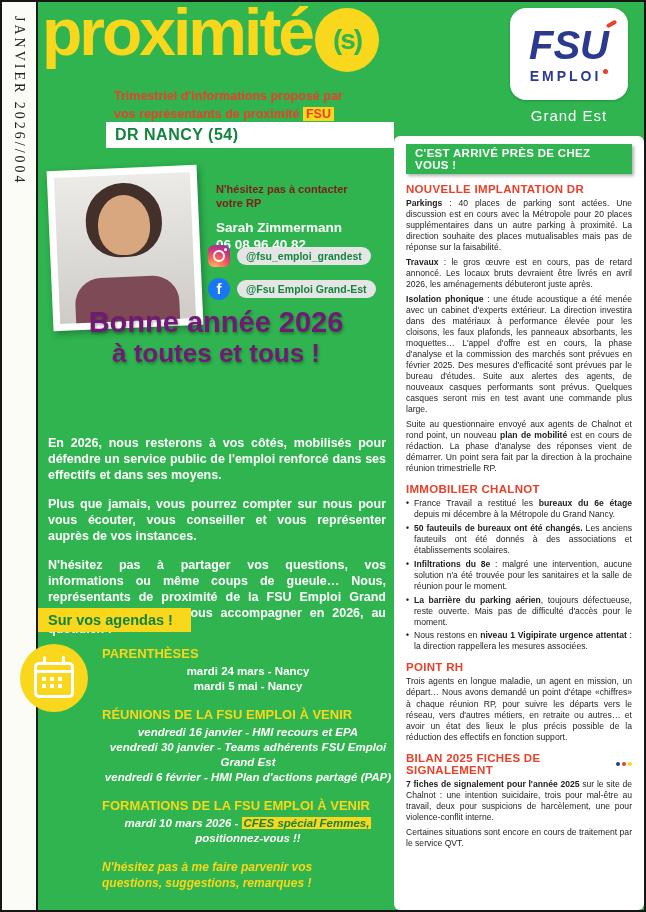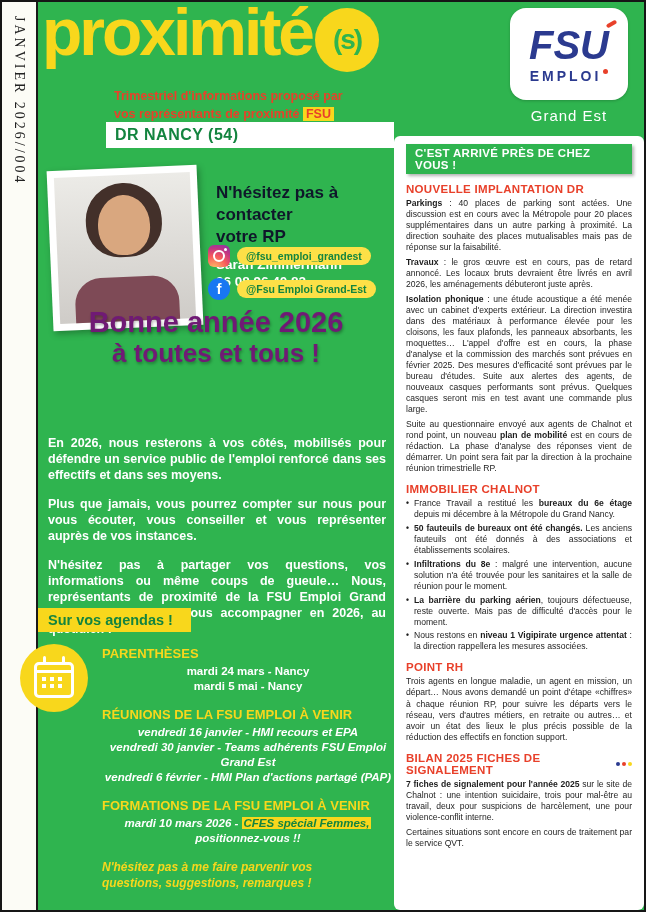--- a/index.html
+++ b/index.html
@@ -31,33 +31,33 @@
   .dr-strip{position:absolute;left:104px;top:120px;width:288px;height:26px;background:#fff;color:#13843f;font-weight:800;font-size:16px;display:flex;align-items:center;padding-left:9px;box-sizing:border-box;letter-spacing:.5px;}
 
   
   .polaroid{position:absolute;left:48px;top:166px;width:150px;height:160px;background:#fff;padding:7px;box-sizing:border-box;transform:rotate(-2.5deg);box-shadow:2px 3px 7px rgba(0,0,0,.3);}
   .photo{width:100%;height:100%;background:linear-gradient(#ecebe7,#cfccc8);position:relative;overflow:hidden;}
   .photo .hair{position:absolute;left:30px;top:8px;width:76px;height:74px;background:#43302a;border-radius:52% 52% 46% 46%;}
   .photo .face{position:absolute;left:42px;top:20px;width:52px;height:60px;background:#d9a77f;border-radius:50% 50% 46% 46%;}
   .photo .torso{position:absolute;left:16px;bottom:-8px;width:104px;height:52px;background:#7e4a56;border-radius:26px 26px 0 0;}
 
   .contact{position:absolute;left:214px;top:180px;width:176px;}
-  .contact .cta{color:#0f172a;font-weight:800;font-size:17px;line-height:1.3;}
+  .contact .cta{color:#7f1d1d;font-weight:800;font-size:11px;line-height:1.3;}
   .contact .name{color:#fff;font-weight:800;font-size:13.5px;margin-top:9px;}
   .contact .phone{color:#fff;font-weight:800;font-size:13.5px;margin-top:2px;}
 
   .social{position:absolute;left:206px;top:243px;display:flex;flex-direction:column;gap:11px;}
   .social-row{display:flex;align-items:center;gap:7px;}
   .ig-icon{width:22px;height:22px;border-radius:6px;position:relative;flex:0 0 auto;
     background:radial-gradient(circle at 28% 110%,#fdc468,#f75b5b 45%,#c13584 72%,#8134af);}
   .ig-icon::before{content:"";position:absolute;inset:5px;border:2px solid #fff;border-radius:50%;}
   .ig-icon::after{content:"";position:absolute;right:3px;top:3px;width:3px;height:3px;background:#fff;border-radius:50%;}
   .fb-icon{width:22px;height:22px;border-radius:50%;background:#1877f2;color:#fff;display:flex;align-items:center;justify-content:center;font-weight:800;font-size:15px;flex:0 0 auto;}
   .fb-icon::after{content:"f";margin-top:-1px;}
-  .handle-pill{background:#fde047;border-radius:11px;padding:3px 9px;color:#13843f;font-weight:700;font-size:10.5px;white-space:nowrap;}
+  .handle-pill{background:#e5e5e5;border-radius:11px;padding:3px 9px;color:#13843f;font-weight:700;font-size:10.5px;white-space:nowrap;}
 
   
   .greeting{position:absolute;left:36px;top:304px;width:356px;text-align:center;color:#701a75;font-weight:800;text-shadow:1px 2px 3px rgba(0,0,0,.3);line-height:1.15;}
   .greeting .l1{font-size:29px;display:block;}
   .greeting .l2{font-size:26px;display:block;}
   .intro{position:absolute;left:46px;top:397px;width:338px;color:#fff;font-weight:700;font-size:12.5px;line-height:1.28;text-align:justify;margin-top:36px;}
   .intro p{margin:0 0 13px;}
 
   
   .agenda-banner{position:absolute;left:36px;top:606px;background:#f8d71c;color:#13843f;font-weight:800;font-size:14.5px;padding:4px 18px 4px 10px;}

